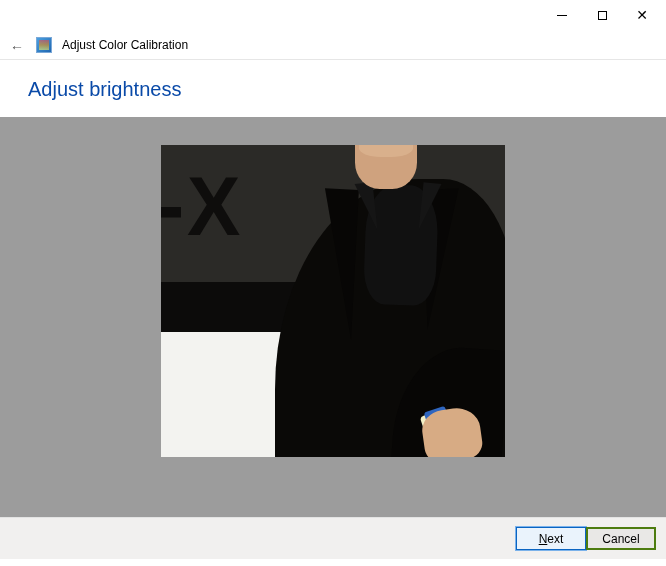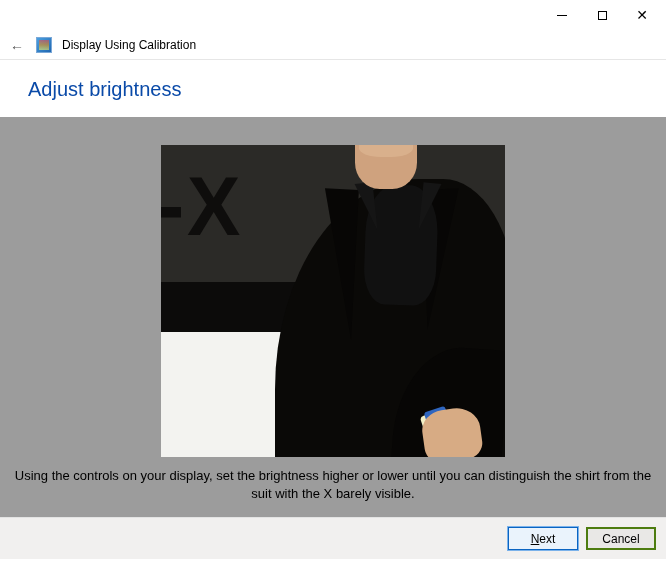--- a/index.html
+++ b/index.html
@@ -214,21 +214,20 @@
       line-height:1.35;
       width:100%;
     }
     .footer {
       height:42px;
       background:#f1f0ef;
       border-top:1px solid #e3e3e3;
       display:flex;
       justify-content:flex-end;
       align-items:center;
-      gap:8px;
       padding-right:10px;
     }
     .btn {
       min-width:70px;
       height:23px;
       font-size:12px;
       font-family:inherit;
       background:#e9e8e6;
       border:2px solid #4d7c0f;
       padding:0 12px;
@@ -252,21 +251,21 @@
       <span class="sq"></span>
     </button>
   <button class="win-btn">
       <span class="x">✕</span>
     </button>
 </div>
 
 <div class="header">
   <span class="back-arrow">←</span>
   <span class="app-icon"></span>
-  <span class="app-title">Display Using Calibration</span>
+  <span class="app-title">Adjust Color Calibration</span>
 </div>
 
 <div class="heading">Adjust brightness</div>
 
 <div class="content-area">
   <div class="photo">
     <div class="bg-dark"></div>
     <div class="big-x">X<span class="bar"></span></div>
     <div class="bg-light"></div>
     <div class="torso"></div>
@@ -275,19 +274,18 @@
     <div class="shirt"></div>
     <div class="collar-l"></div>
     <div class="collar-r"></div>
     <div class="neck"></div>
     <div class="chin"></div>
     <div class="arm"></div>
     <div class="remote-body"></div>
     <div class="remote-tip"></div>
     <div class="hand"></div>
   </div>
-  <div class="instruction">Using the controls on your display, set the brightness higher or lower until you can distinguish the shirt from the suit with the X barely visible.</div>
 </div>
 
 <div class="footer">
   <button class="btn primary"><span class="ul">N</span><span>ext</span></button>
   <button class="btn">Cancel</button>
 </div>
 
 </body></html>

